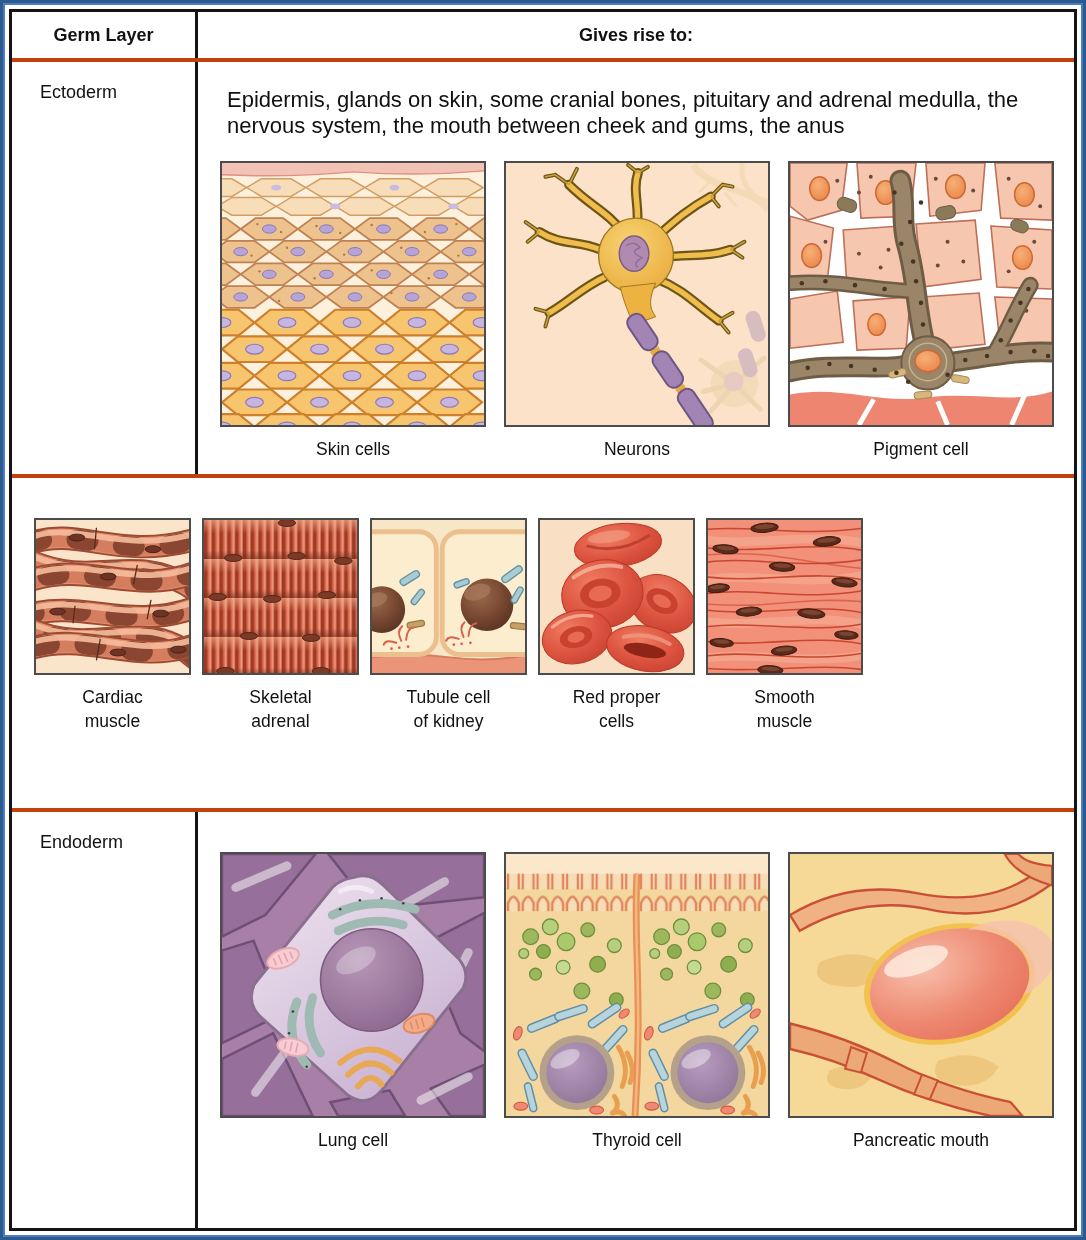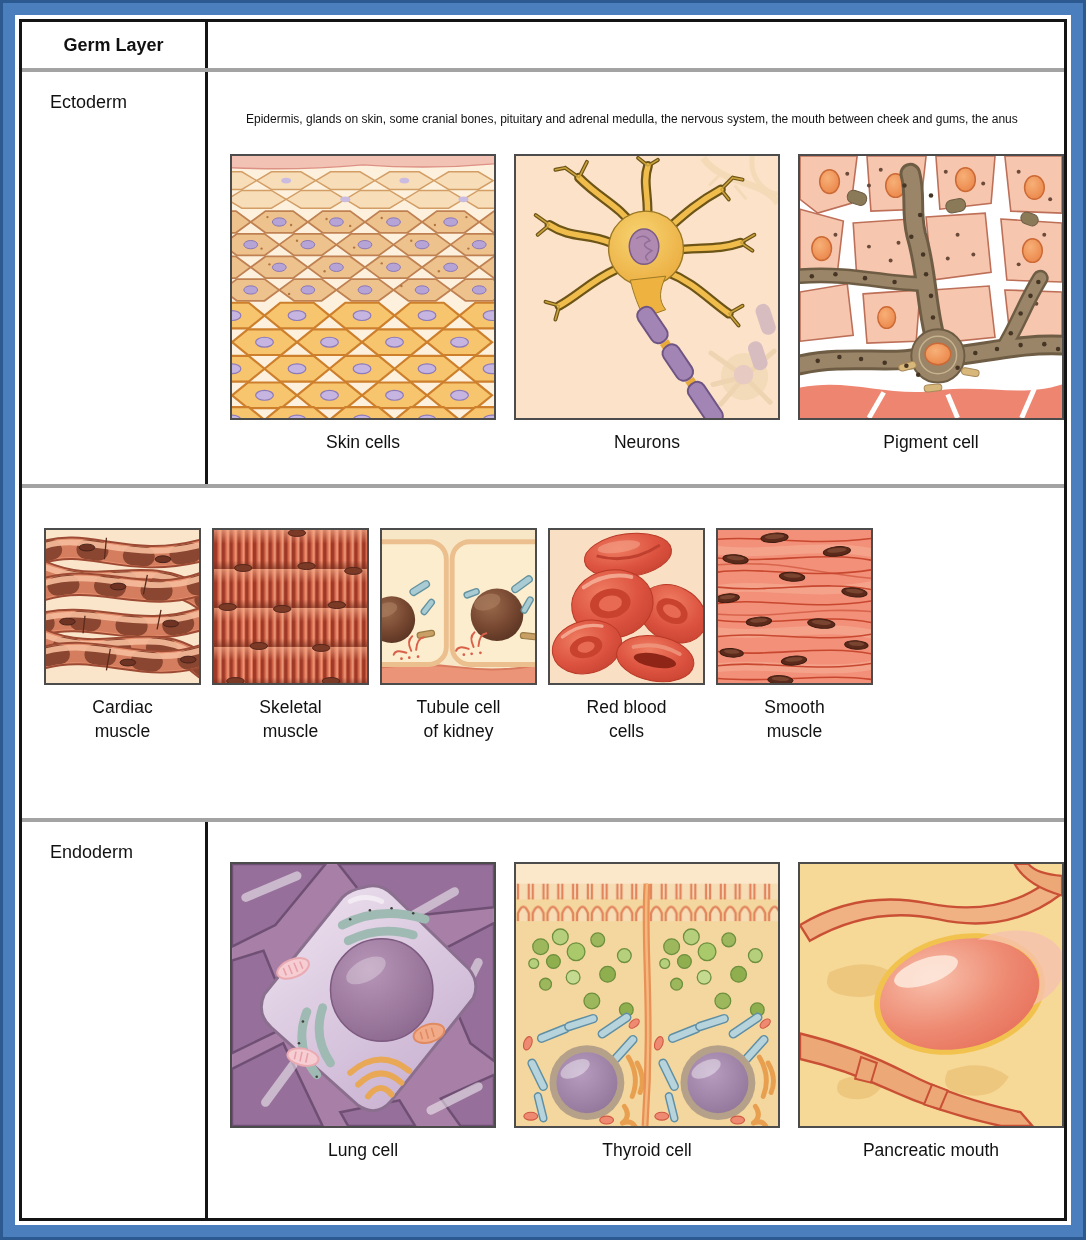--- a/index.html
+++ b/index.html
@@ -1,46 +1,47 @@
 <!DOCTYPE html>
 <html><head>
 <meta charset="utf-8">
 <style>
   html,body{margin:0;padding:0;background:#fff;font-family:"Liberation Sans",sans-serif;color:#111;}
-  .page{box-sizing:border-box;width:1086px;height:1240px;background:#4a7ebd;border:3px solid #2c5a90;padding:12px;}
+  .page{box-sizing:border-box;width:1086px;height:1240px;background:#4a7ebd;border:3px solid #2c5a90;padding:2px;}
   .paper{box-sizing:border-box;width:100%;height:100%;background:#fff;padding:4px;}
   .tbl{box-sizing:border-box;width:100%;height:100%;border:3px solid #141414;display:flex;flex-direction:column;}
   .trow{display:flex;min-height:0;}
-  .trow + .trow{border-top:4px solid #a3a3a3;}
+  .trow + .trow{border-top:4px solid #c2410c;}
   .hrow{height:46px;flex:none;}
   .r1{height:412px;flex:none;}
   .r2{height:330px;flex:none;}
   .r3{flex:1;justify-content:flex-end;}
   .cell-layer{width:186px;flex:none;box-sizing:border-box;border-right:3px solid #141414;padding:20px 8px 0 28px;font-size:18px;}
   .cell-main{flex:1;box-sizing:border-box;padding:18px 0 0 22px;min-width:0;}
   .hcell{display:flex;align-items:center;justify-content:center;padding:0;font-weight:bold;font-size:18px;}
-  .desc{margin:16px;padding-right:20px;font-size:12px;line-height:26px;}
+  .desc{margin:7px;padding-right:20px;font-size:22px;line-height:26px;}
   .figs{display:flex;gap:18px;margin-top:22px;}
   .figs.small{gap:11px;}
   .fig{display:flex;flex-direction:column;align-items:center;}
   .imgbox{box-sizing:border-box;border:2px solid #4c4c4c;overflow:hidden;background:#fff;}
   .imgbox.big{width:266px;height:266px;}
   .imgbox.sm{width:157px;height:157px;}
   .imgbox svg{display:block;width:100%;height:100%;}
   .caption{margin-top:10px;font-size:17.5px;line-height:24px;text-align:center;white-space:pre-line;}
 </style>
 </head>
 <body>
 
 <div class="page">
  <div class="paper">
   <div class="tbl">
 
     <div class="trow hrow">
       <div class="cell-layer hcell">Germ Layer</div>
+      <div class="cell-main hcell">Gives rise to:</div>
     </div>
 
     <div class="trow r1">
       <div class="cell-layer">Ectoderm</div>
       <div class="cell-main">
         <p class="desc">Epidermis, glands on skin, some cranial bones, pituitary and adrenal medulla, the nervous system, the mouth between cheek and gums, the anus</p>
         <div class="figs">
 
           <div class="fig">
             <div class="imgbox big">
@@ -436,21 +437,21 @@
                       <ellipse cx="126" cy="77" rx="9" ry="3.6"></ellipse>
                   <ellipse cx="46" cy="119" rx="9" ry="3.6"></ellipse>
                       <ellipse cx="110" cy="121" rx="9" ry="3.6"></ellipse>
                   <ellipse cx="85" cy="3" rx="9" ry="3.6"></ellipse>
                       <ellipse cx="22" cy="155" rx="9" ry="3.6"></ellipse>
                       <ellipse cx="120" cy="155" rx="9" ry="3.6"></ellipse>
                 </g>
               </svg>
             </div>
             <div class="caption">Skeletal
-muscle</div>
+adrenal</div>
           </div>
 
           <div class="fig">
             <div class="imgbox sm">
               <svg viewBox="0 0 157 157">
                 <defs>
                   <radialGradient id="knuc" cx="38%" cy="32%" r="80%">
                         <stop offset="0" stop-color="#9a6a4c"></stop>
                         <stop offset=".5" stop-color="#7a4a33"></stop>
                         <stop offset="1" stop-color="#54301f"></stop>
@@ -525,21 +526,21 @@
                   <ellipse cx="-1" cy="0" rx="9" ry="5.5" fill="#e86a52"></ellipse>
                   <path d="M-22,-16 Q0,-26 20,-17" fill="none" stroke="#f6b09a" stroke-width="3.5" stroke-linecap="round" opacity=".85"></path>
                 </g>
                 <g transform="translate(108,132) rotate(10)">
                   <ellipse rx="40" ry="23" fill="url(#rb)" stroke="#b93826" stroke-width="1"></ellipse>
                   <ellipse cx="0" cy="2" rx="22" ry="7" fill="#8e2517"></ellipse>
                   <path d="M-24,-8 Q0,-18 24,-9" fill="none" stroke="#f09a82" stroke-width="4" stroke-linecap="round" opacity=".8"></path>
                 </g>
               </svg>
             </div>
-            <div class="caption">Red blood
+            <div class="caption">Red proper
 cells</div>
           </div>
 
           <div class="fig">
             <div class="imgbox sm">
               <svg viewBox="0 0 157 157">
                 <rect width="157" height="157" fill="#f29079"></rect>
                 <g fill="none" stroke="#f7ab93" stroke-width="9" opacity=".7">
                   <path d="M-5,20 C45,28 105,12 162,24"></path>
                   <path d="M-5,62 C40,52 100,70 162,56"></path>

